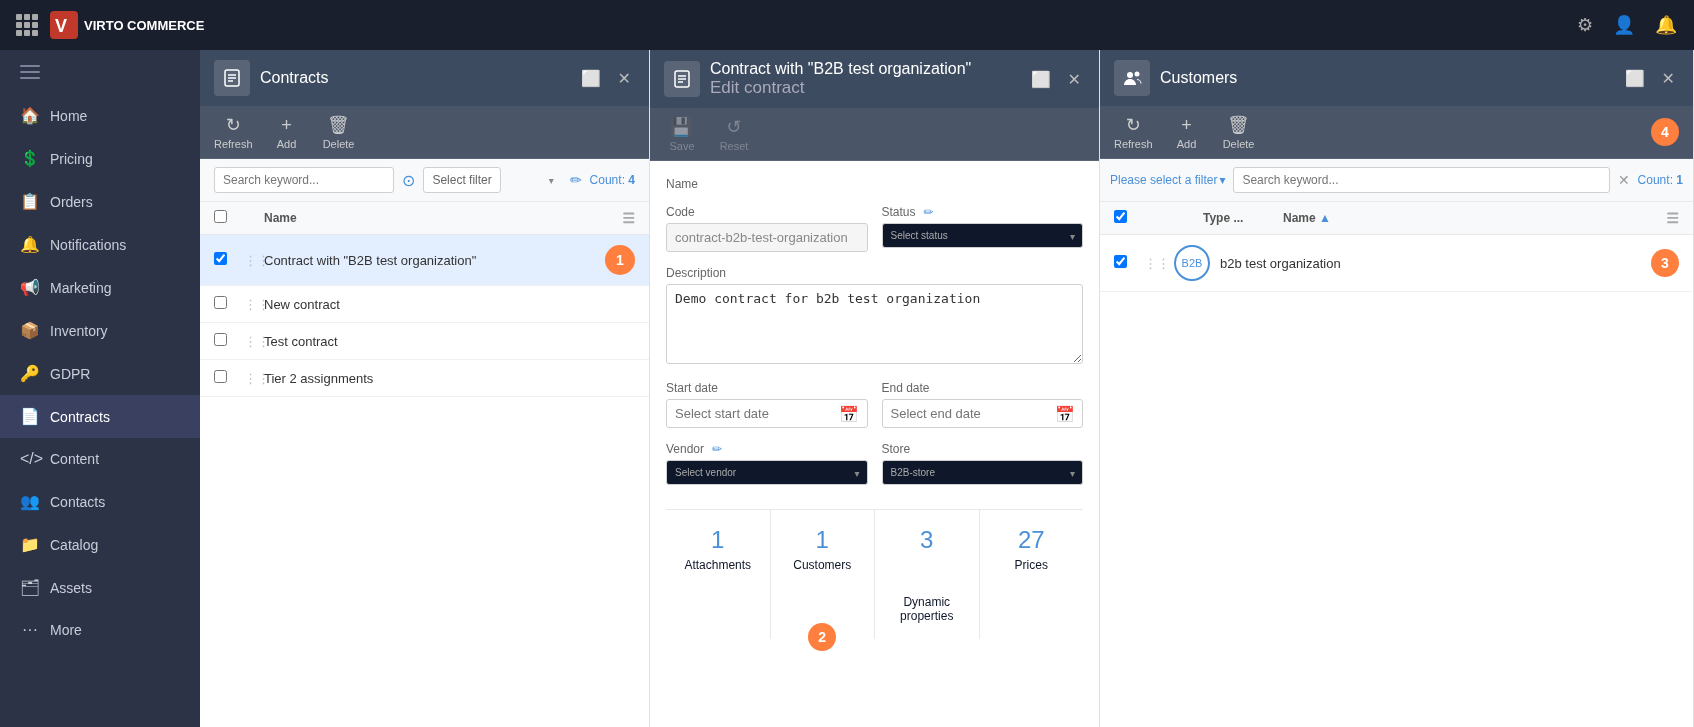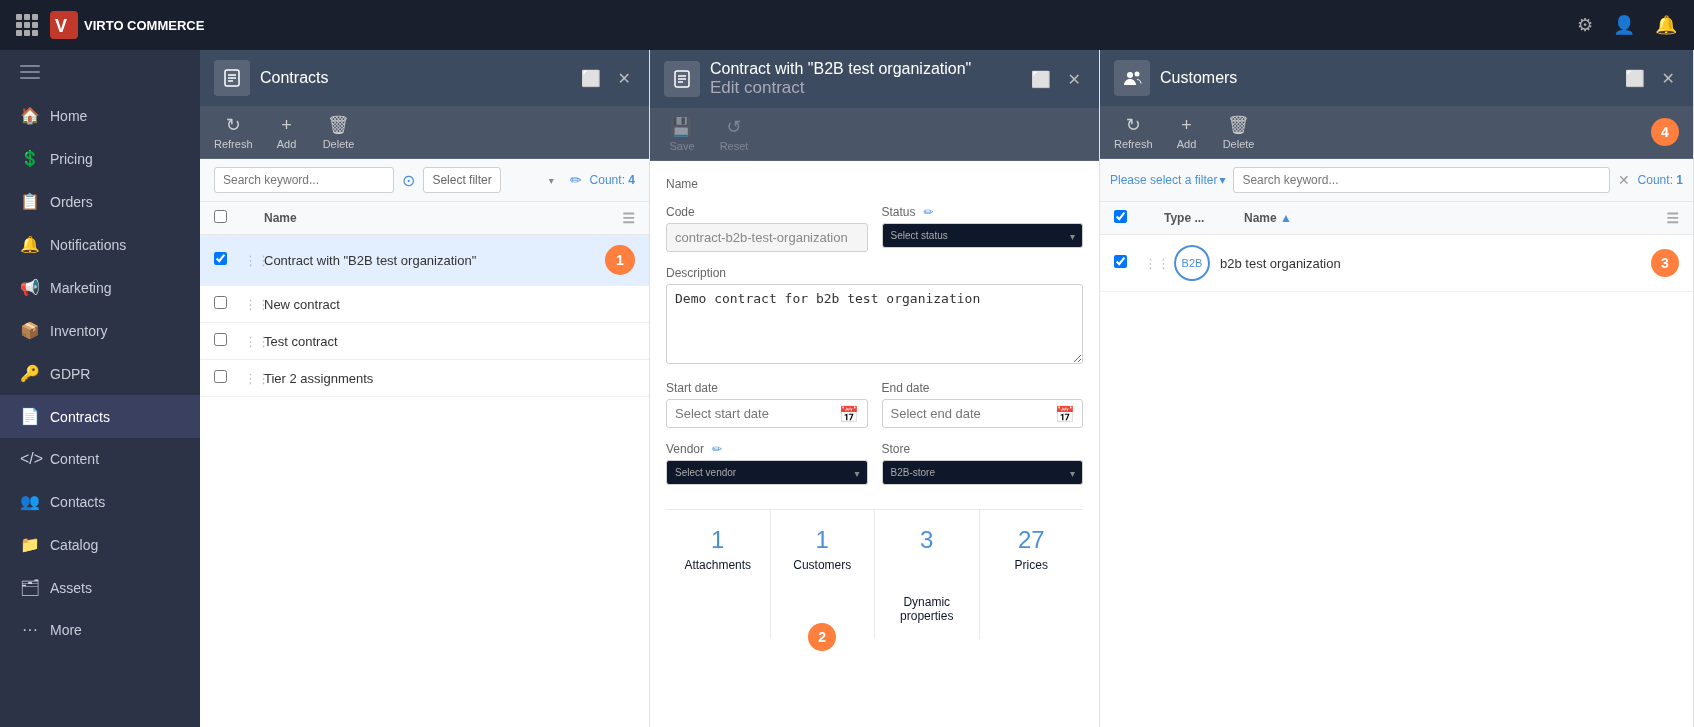--- a/index.html
+++ b/index.html
@@ -49,21 +49,21 @@
     .count-badge { color: #4a90d9; font-size: 12px; white-space: nowrap; }
     .search-clear-btn { color: #4a90d9; cursor: pointer; font-size: 16px; }
     .filter-edit-btn { color: #4a90d9; cursor: pointer; font-size: 14px; }
 
     
     .panel-table { flex: 1; overflow-y: auto; }
     .table-header { display: flex; align-items: center; padding: 8px 14px; border-bottom: 1px solid #e8e8e8; background: #f8f9fa; font-weight: 600; font-size: 12px; color: #555; }
     .col-check { width: 30px; flex-shrink: 0; }
     .col-drag { width: 20px; flex-shrink: 0; }
     .col-name { flex: 1; }
-    .col-type { width: 80px; flex-shrink: 0; }
+    .col-type { width: 80px; flex-shrink: 0; margin-left: 39px; }
     .table-row { display: flex; align-items: center; padding: 10px 14px; border-bottom: 1px solid #f0f0f0; cursor: pointer; }
     .table-row.selected { background: #e3eeff; }
     .row-check { width: 30px; flex-shrink: 0; }
     .row-drag { width: 20px; flex-shrink: 0; color: #bbb; cursor: grab; }
     .row-name { flex: 1; color: #333; font-size: 13px; }
     .row-num { width: 30px; height: 30px; background: #ff7f3f; color: white; border-radius: 50%; display: flex; align-items: center; justify-content: center; font-weight: bold; font-size: 14px; flex-shrink: 0; }
 
     
     .form-body { padding: 16px; overflow-y: auto; flex: 1; }
     .form-group { margin-bottom: 14px; }

